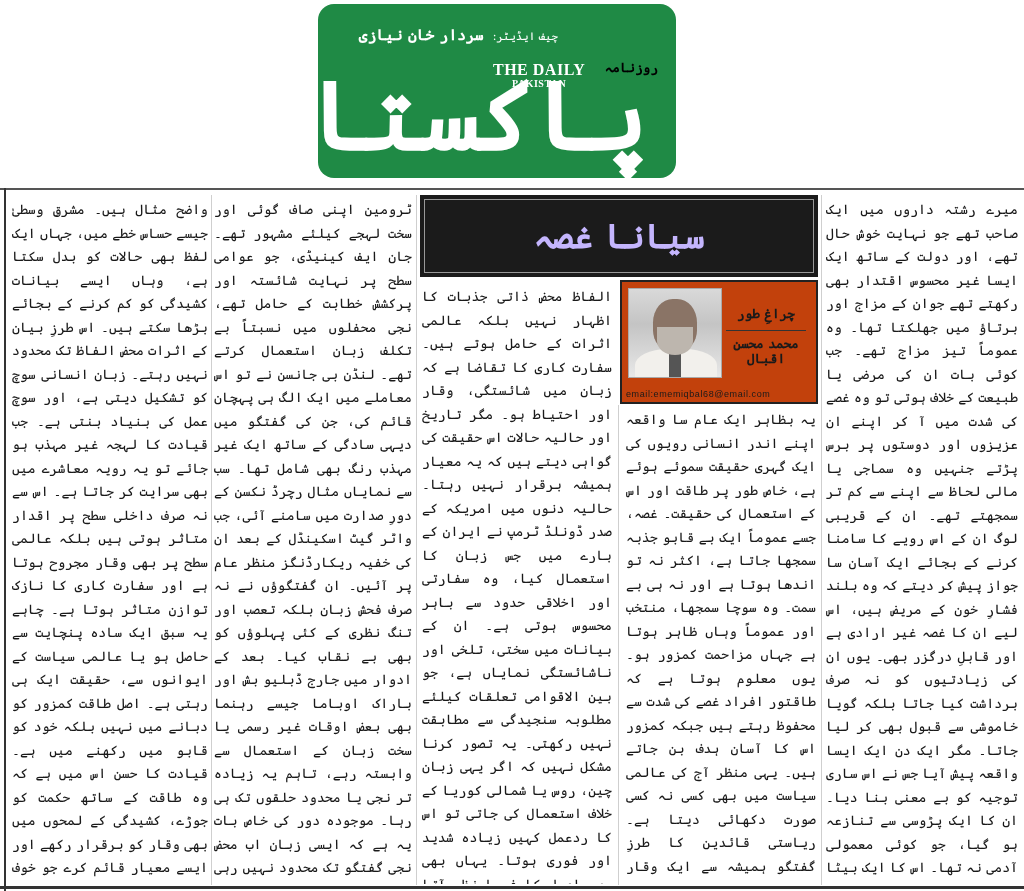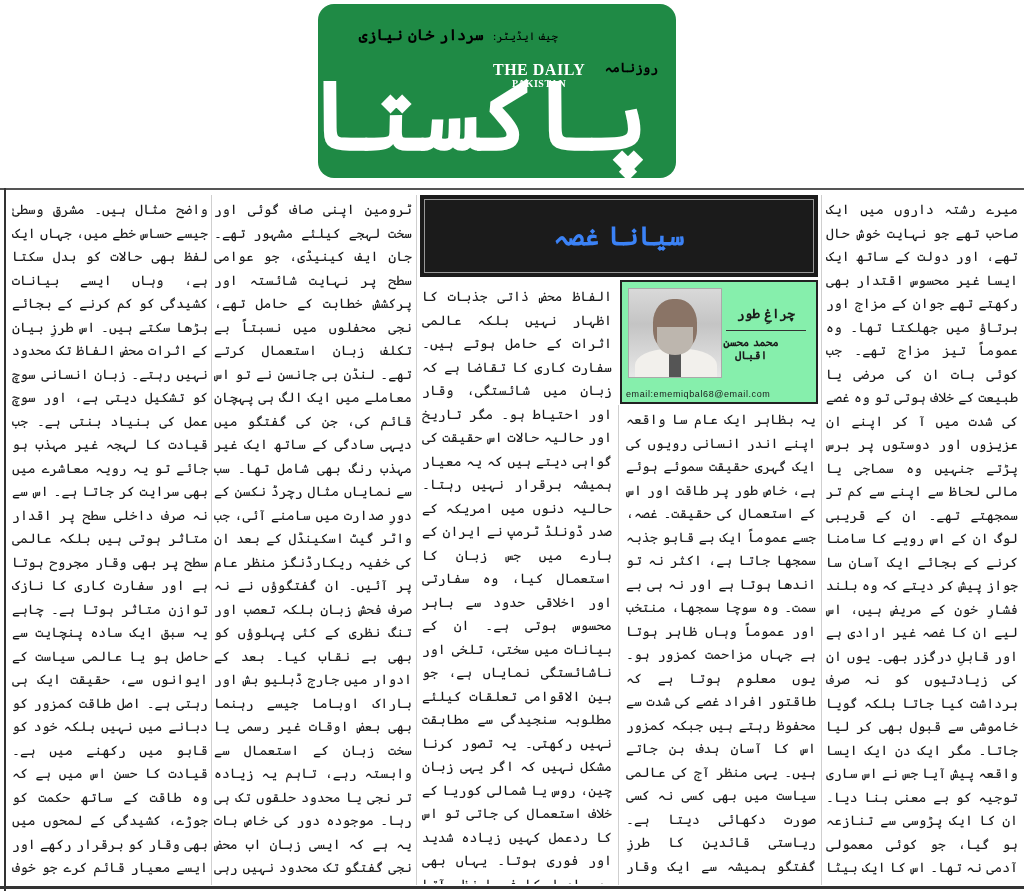--- a/index.html
+++ b/index.html
@@ -6,21 +6,21 @@
   body {
     width: 1024px; height: 891px; position: relative; overflow: hidden;
     font-family: "DejaVu Sans", sans-serif; color: #1a1a1a;
   }
   
   .masthead {
     position: absolute; left: 318px; top: 4px; width: 358px; height: 174px;
     background: #1f8a45; border-radius: 16px; overflow: hidden;
   }
   .mast-editor {
-    position: absolute; right: 118px; top: 22px; color: #000000;
+    position: absolute; right: 118px; top: 22px; color: #ffffff;
     font-size: 15px; font-weight: bold; direction: rtl; white-space: nowrap;
     font-family: "DejaVu Serif", serif;
   }
   .mast-editor .role { font-size: 11px; font-weight: normal; margin-left: 4px; }
   .mast-roznama {
     position: absolute; right: 18px; top: 56px; color: #000000; font-size: 13px;
     font-weight: bold; direction: rtl; font-family: "DejaVu Serif", serif;
   }
   .mast-english {
     position: absolute; left: 175px; top: 58px; color: #fff; text-align: center;
@@ -45,27 +45,27 @@
   }
   
   .headline-box {
     position: absolute; left: 420px; top: 195px; width: 398px; height: 82px;
     background: #1b1b1b; border: 2px solid #1b1b1b; outline: 1px solid #999;
     outline-offset: -5px; box-sizing: border-box;
   }
   .headline-text {
     position: absolute; left: 0; right: 0; top: 0; bottom: 0;
     display: flex; align-items: center; justify-content: center;
-    color: #3b82f6; font-size: 26px; font-weight: bold; direction: rtl;
+    color: #c4b5fd; font-size: 34px; font-weight: bold; direction: rtl;
     font-family: "DejaVu Serif", serif;
   }
   
   .author-box {
     position: absolute; left: 620px; top: 280px; width: 198px; height: 124px;
-    border: 2px solid #222; box-sizing: border-box; background: #86efac;
+    border: 2px solid #222; box-sizing: border-box; background: #c2410c;
   }
   .author-photo {
     position: absolute; left: 6px; top: 6px; width: 92px; height: 88px;
     background: linear-gradient(180deg, #d9d9d9 0%, #c4c4c4 40%, #e8e8e8 100%);
     overflow: hidden; border: 1px solid #aaa;
   }
   .author-photo .head {
     position: absolute; left: 24px; top: 10px; width: 44px; height: 52px;
     border-radius: 45% 45% 40% 40%; background: #8a7466;
   }
@@ -81,22 +81,22 @@
     position: absolute; left: 40px; top: 62px; width: 12px; height: 30px; background: #555;
   }
   .column-name {
     position: absolute; right: 8px; top: 24px; width: 84px; text-align: center;
     font-size: 13px; font-weight: bold; direction: rtl; font-family: "DejaVu Serif", serif;
   }
   .author-divider {
     position: absolute; right: 10px; top: 48px; width: 80px; height: 1px; background: #333;
   }
   .author-name {
-    position: absolute; right: 23px; top: 54px; width: 84px; text-align: center;
-    font-size: 11px; font-weight: bold; direction: rtl; font-family: "DejaVu Serif", serif;
+    position: absolute; right: 8px; top: 54px; width: 84px; text-align: center;
+    font-size: 13px; font-weight: bold; direction: rtl; font-family: "DejaVu Serif", serif;
   }
   .author-email {
     position: absolute; left: 4px; bottom: 3px; right: 2px;
     font-family: "Liberation Sans", sans-serif; font-size: 9px; letter-spacing: 0.6px;
     white-space: nowrap; overflow: hidden;
   }
   
   .col {
     position: absolute; direction: rtl; text-align: justify; text-align-last: right;
     font-family: "DejaVu Serif", serif; font-size: 13.5px; line-height: 23.5px;

